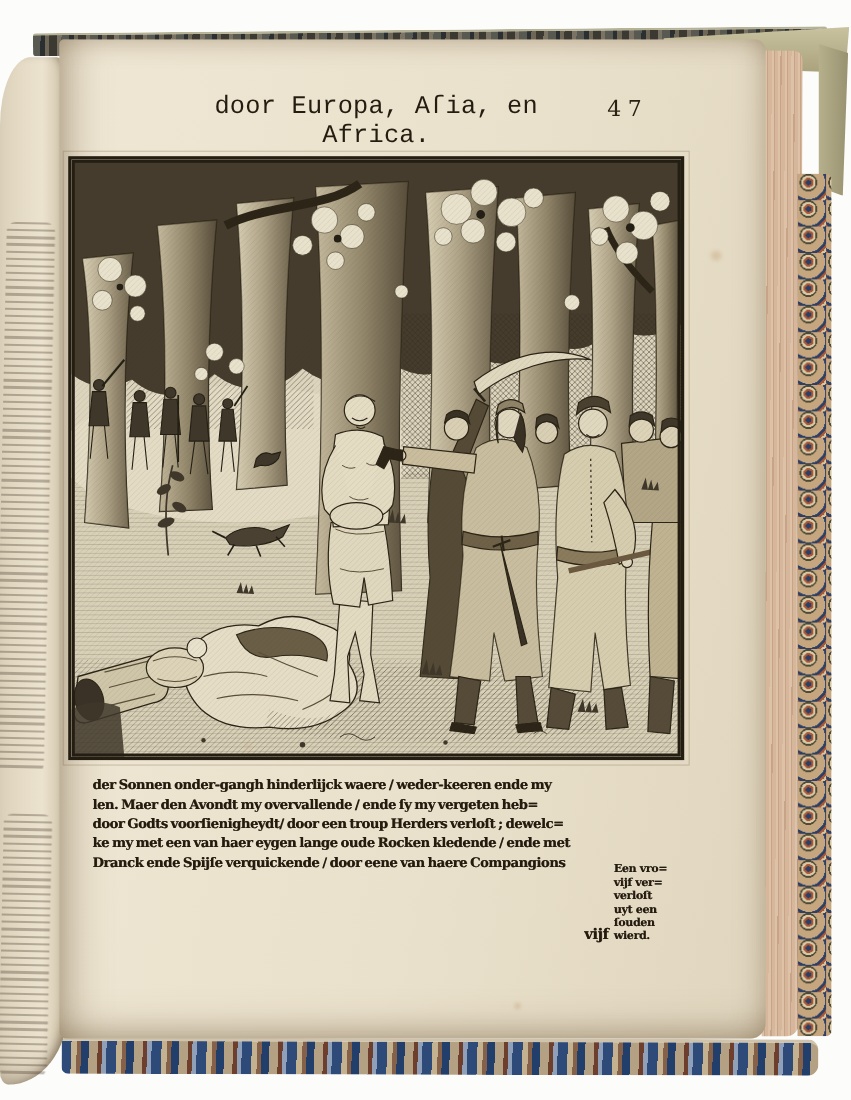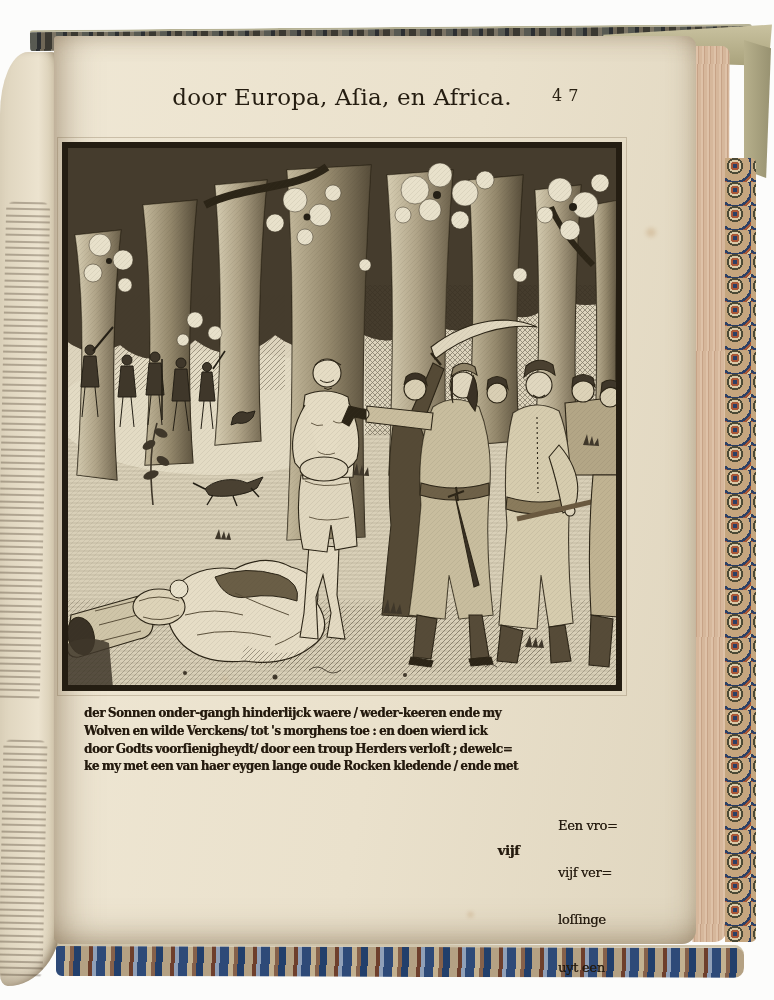--- a/index.html
+++ b/index.html
@@ -40,33 +40,33 @@
 
   
   .main-page{position:absolute;left:54px;top:36px;width:642px;height:908px;
     background:linear-gradient(100deg,#efe7d4,#eae1cc 55%,#e0d6bf);
     border-radius:4px 10px 14px 6px;
     box-shadow:inset 28px 0 40px -24px rgba(110,85,55,.55),
                inset -18px 0 30px -20px rgba(120,95,65,.45),
                inset 0 -26px 36px -24px rgba(110,85,55,.5),
                inset 0 18px 26px -20px rgba(120,95,65,.35);}
   .running-head{position:absolute;left:88px;top:48px;width:400px;text-align:center;
-    font-size:23px;color:#241c10;letter-spacing:.2px;}
-  .page-number{position:absolute;left:498px;top:50px;font-size:16px;color:#2a2113;letter-spacing:6px;}
+    font-size:23px;color:#241c10;letter-spacing:.2px;font-family:Liberation Mono, monospace;}
+  .page-number{position:absolute;left:498px;top:50px;font-size:20px;color:#2a2113;letter-spacing:6px;}
   .engraving-frame{position:absolute;left:8px;top:106px;width:554px;height:543px;
     border:3px solid #241d12;background:#ddd4bd;outline:1px solid rgba(120,100,70,.3);outline-offset:4px;}
   .engraving-frame svg{display:block;}
 
   .text-block{position:absolute;left:30px;top:669px;width:482px;color:#241a0e;}
   .tline{font-size:12px;line-height:17.8px;font-weight:700;letter-spacing:-.45px;
     word-spacing:-1px;white-space:nowrap;text-shadow:.35px 0 0 rgba(36,26,14,.75);}
   .margin-note{position:absolute;left:504px;top:749px;width:62px;color:#241a0e;}
-  .mline{font-size:13px;line-height:12.2px;font-weight:400;letter-spacing:-.3px;
-    white-space:nowrap;text-shadow:.3px 0 0 rgba(36,26,14,.7);margin-top:35px;}
-  .catchword{position:absolute;left:410px;top:806px;width:89px;text-align:center;color:#241a0e;
+  .mline{font-size:10px;line-height:12.2px;font-weight:700;letter-spacing:-.3px;
+    white-space:nowrap;text-shadow:.3px 0 0 rgba(36,26,14,.7);}
+  .catchword{position:absolute;left:410px;top:806px;width:89px;text-align:right;color:#241a0e;
     font-size:13.4px;font-weight:700;letter-spacing:-.4px;text-shadow:.35px 0 0 rgba(36,26,14,.75);}
 
   .fox{position:absolute;border-radius:50%;background:#b98f5e;filter:blur(2px);}
   .fox1{left:592px;top:192px;width:10px;height:9px;opacity:.30;}
   .fox2{left:414px;top:876px;width:5px;height:5px;opacity:.45;}
   .fox3{left:168px;top:640px;width:6px;height:5px;opacity:.22;}
 </style>
 </head>
 <body>
 
@@ -339,29 +339,30 @@
             <circle cx="120" cy="528" r="2"></circle>
         </g>
 
         <rect width="554" height="543" fill="url(#pD)" opacity=".1"></rect>
         <rect x="1.5" y="1.5" width="551" height="540" fill="none" stroke="#241d12" stroke-width="3"></rect>
       </svg>
     </div>
 
     <div class="text-block">
       <div class="tline">der Sonnen onder-gangh hinderlijck waere / weder-keeren ende my</div>
-      <div class="tline">Wolven en wilde Verckens/ tot 's morghens toe : en doen wierd ick</div>
+      <div class="tline">len.   Maer den Avondt my overvallende / ende ſy my vergeten heb=</div>
       <div class="tline">door Godts voorſienigheydt/ door een troup Herders verloſt ; dewelc=</div>
       <div class="tline">ke my met een van haer eygen lange oude Rocken kledende / ende met</div>
+      <div class="tline">Dranck ende Spijſe verquickende / door eene van haere Compangions</div>
     </div>
 
     <div class="margin-note">
       <div class="mline">Een vro=</div>
       <div class="mline">vijf ver=</div>
-      <div class="mline">loſſinge</div>
+      <div class="mline">verloſt</div>
       <div class="mline">uyt een</div>
       <div class="mline">ſouden</div>
       <div class="mline">wierd.</div>
     </div>
 
     <div class="catchword">vijf</div>
 
     <div class="fox fox1"></div>
     <div class="fox fox2"></div>
     <div class="fox fox3"></div>

